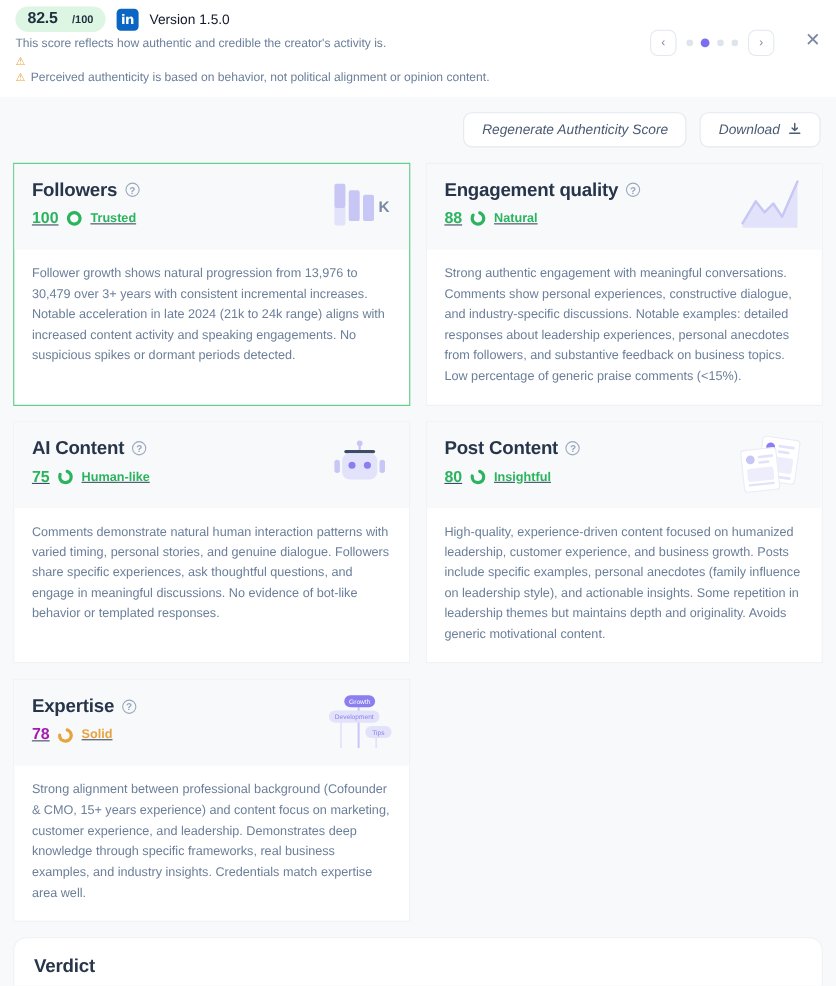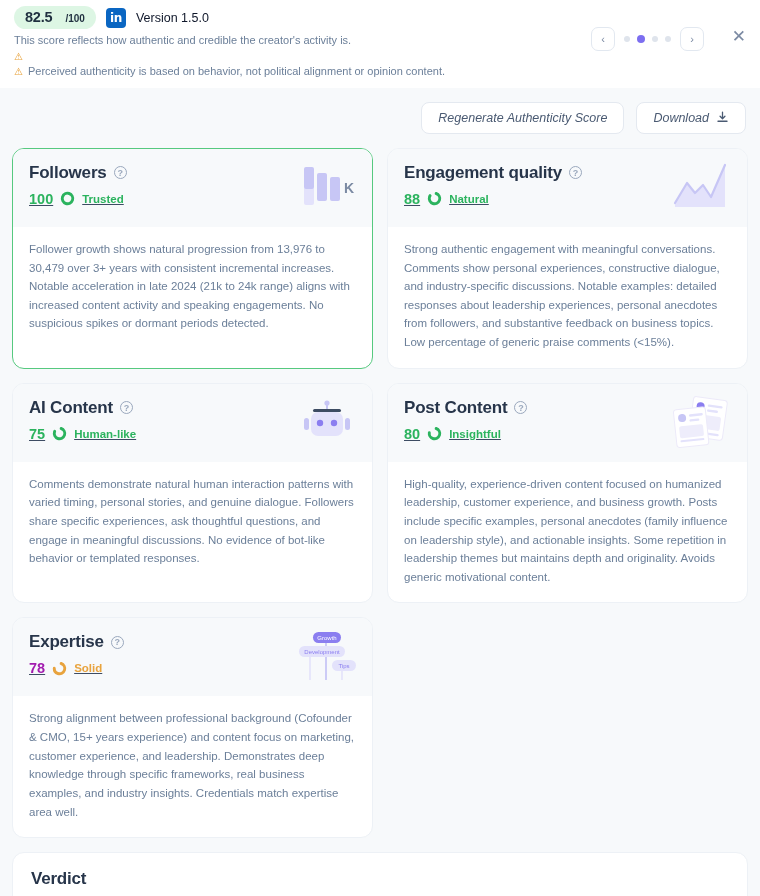--- a/index.html
+++ b/index.html
@@ -51,21 +51,21 @@
   .actions { display: flex; justify-content: flex-end; gap: 12px; padding: 14px 14px 0 0; font-style: italic; }
   .btn {
     background: #fff; border: 1px solid #e4e9f0; border-radius: 8px;
     padding: 8px 16px; font-size: 12.5px; color: #4a5a72; cursor: pointer;
     display: flex; align-items: center; gap: 7px; font-family: "Liberation Sans", sans-serif;
   }
 
   
   .grid { display: grid; grid-template-columns: 1fr 1fr; gap: 14px; padding: 14px 12px 0 12px; }
   .card {
-    background: #fff; border-radius: 12px; border: 1px solid #edf1f6;
+    background: #fff; border-radius: 0; border: 1px solid #edf1f6;
     overflow: hidden; position: relative;
   }
   .card.highlight { border: 1.5px solid #56c97f; }
   .card-head {
     background: #f7f9fb; padding: 14px 16px 13px 16px; position: relative; min-height: 78px;
   }
   .card.highlight .card-head { background: #f7f9fb; }
   .card-title { font-size: 17px; font-weight: 700; color: #27354a; display: flex; align-items: center; gap: 7px; letter-spacing: -0.2px; }
   .help-ico {
     width: 13px; height: 13px; border: 1.3px solid #9aa8bd; border-radius: 50%;

